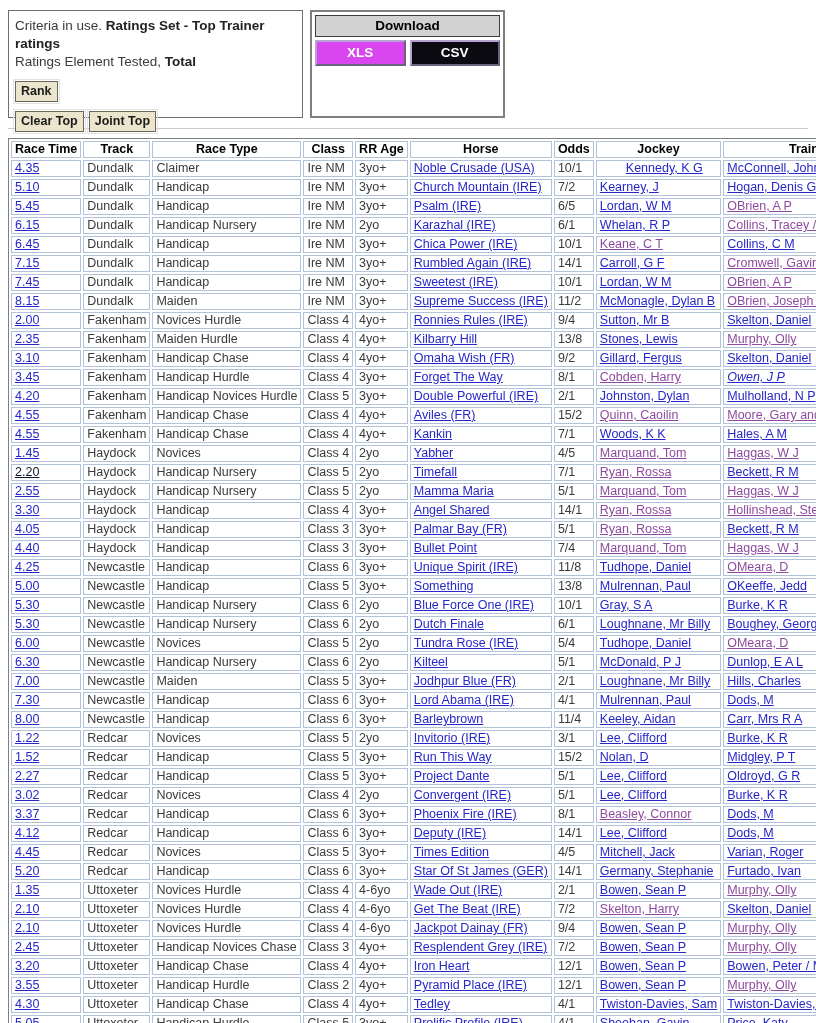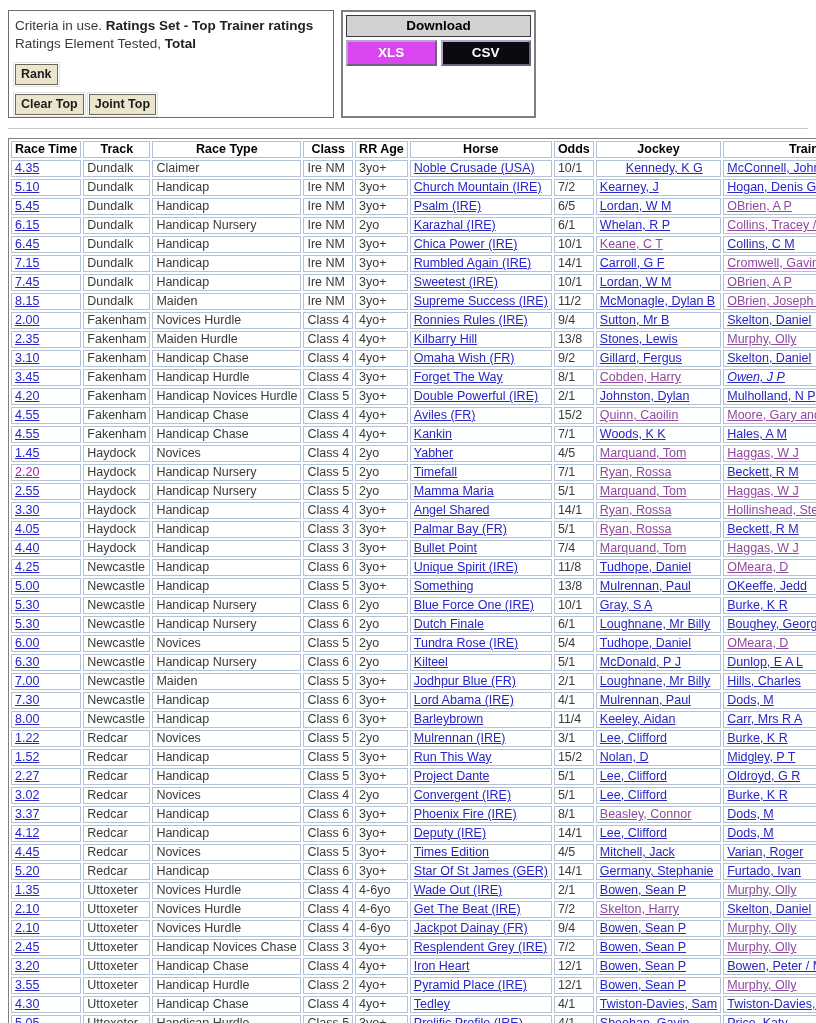--- a/index.html
+++ b/index.html
@@ -8,21 +8,21 @@
     width: 816px; height: 1023px;
     font-family: "Liberation Sans", sans-serif;
     font-size: 13px; color: #333;
     padding: 10px 8px 8px 8px;
   }
 
   
   .top-area { display: flex; align-items: stretch; gap: 7px; margin-bottom: 10px; height: 108px; }
 
   .criteria-box {
-    width: 326px; border: 1px solid #6e6e6e; padding: 6px 6px 6px 6px;
+    width: 295px; border: 1px solid #6e6e6e; padding: 6px 6px 6px 6px;
     background: #fff;
   }
   .criteria-text { font-size: 13.5px; line-height: 1.32; color: #3a3a3a; }
   .criteria-text b { color: #222; }
 
   .btn {
     display: inline-block;
     background: #ece5ce;
     border: 1px solid #6d675a;
     outline: 1px solid #e2e2e2;
@@ -292,21 +292,21 @@
         <td>Haydock</td>
         <td>Novices</td>
         <td>Class 4</td>
         <td>2yo</td>
         <td><a class="cell-link" style="color: rgb(38, 38, 201);">Yabher</a></td>
         <td>4/5</td>
         <td><a class="cell-link" style="color: rgb(141, 74, 158);">Marquand, Tom</a></td>
         <td><a class="cell-link" style="color: rgb(141, 74, 158);">Haggas, W J</a></td>
       </tr>
       <tr>
-        <td><a class="cell-link" style="color: #a21caf; margin-top: 12px;">2.20</a></td>
+        <td><a class="cell-link" style="color: #0f172a; margin-top: 12px;">2.20</a></td>
         <td>Haydock</td>
         <td>Handicap Nursery</td>
         <td>Class 5</td>
         <td>2yo</td>
         <td><a class="cell-link" style="color: rgb(38, 38, 201);">Timefall</a></td>
         <td>7/1</td>
         <td><a class="cell-link" style="color: rgb(141, 74, 158);">Ryan, Rossa</a></td>
         <td><a class="cell-link" style="color: rgb(38, 38, 201);">Beckett, R M</a></td>
       </tr>
       <tr>
@@ -451,21 +451,21 @@
         <td>11/4</td>
         <td><a class="cell-link" style="color: rgb(38, 38, 201);">Keeley, Aidan</a></td>
         <td><a class="cell-link" style="color: rgb(38, 38, 201);">Carr, Mrs R A</a></td>
       </tr>
       <tr>
         <td><a class="cell-link" style="color: rgb(38, 38, 201);">1.22</a></td>
         <td>Redcar</td>
         <td>Novices</td>
         <td>Class 5</td>
         <td>2yo</td>
-        <td><a class="cell-link" style="color: rgb(38, 38, 201);">Mulrennan (IRE)</a></td>
+        <td><a class="cell-link" style="color: rgb(38, 38, 201);">Invitorio (IRE)</a></td>
         <td>3/1</td>
         <td><a class="cell-link" style="color: rgb(38, 38, 201);">Lee, Clifford</a></td>
         <td><a class="cell-link" style="color: rgb(38, 38, 201);">Burke, K R</a></td>
       </tr>
       <tr>
         <td><a class="cell-link" style="color: rgb(38, 38, 201);">1.52</a></td>
         <td>Redcar</td>
         <td>Handicap</td>
         <td>Class 5</td>
         <td>3yo+</td>

